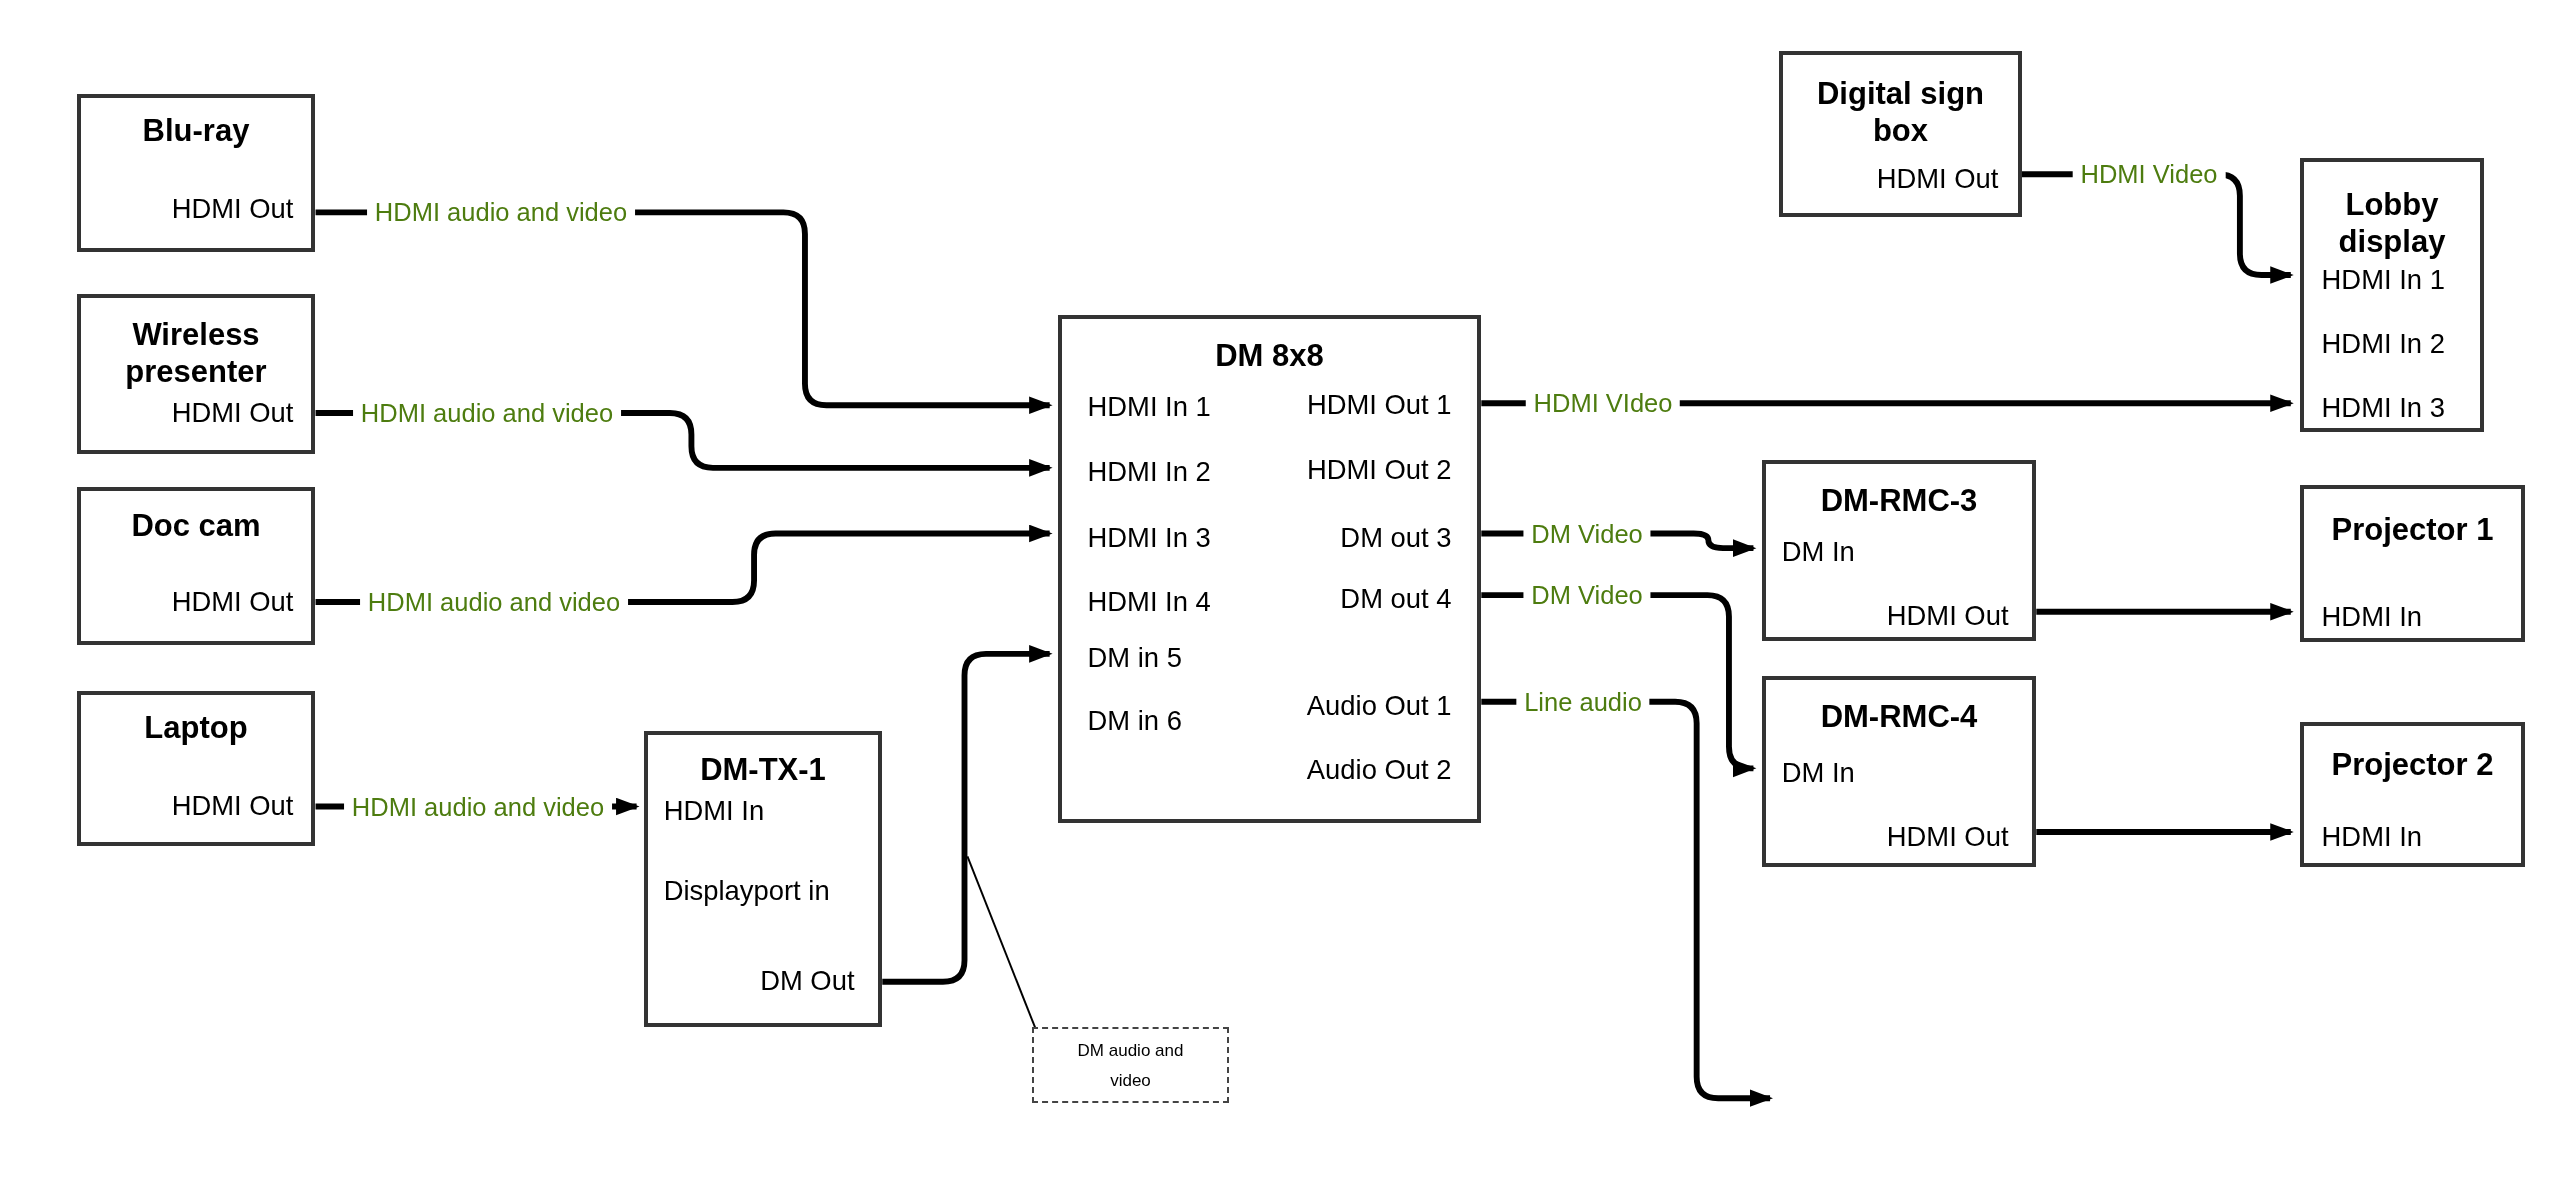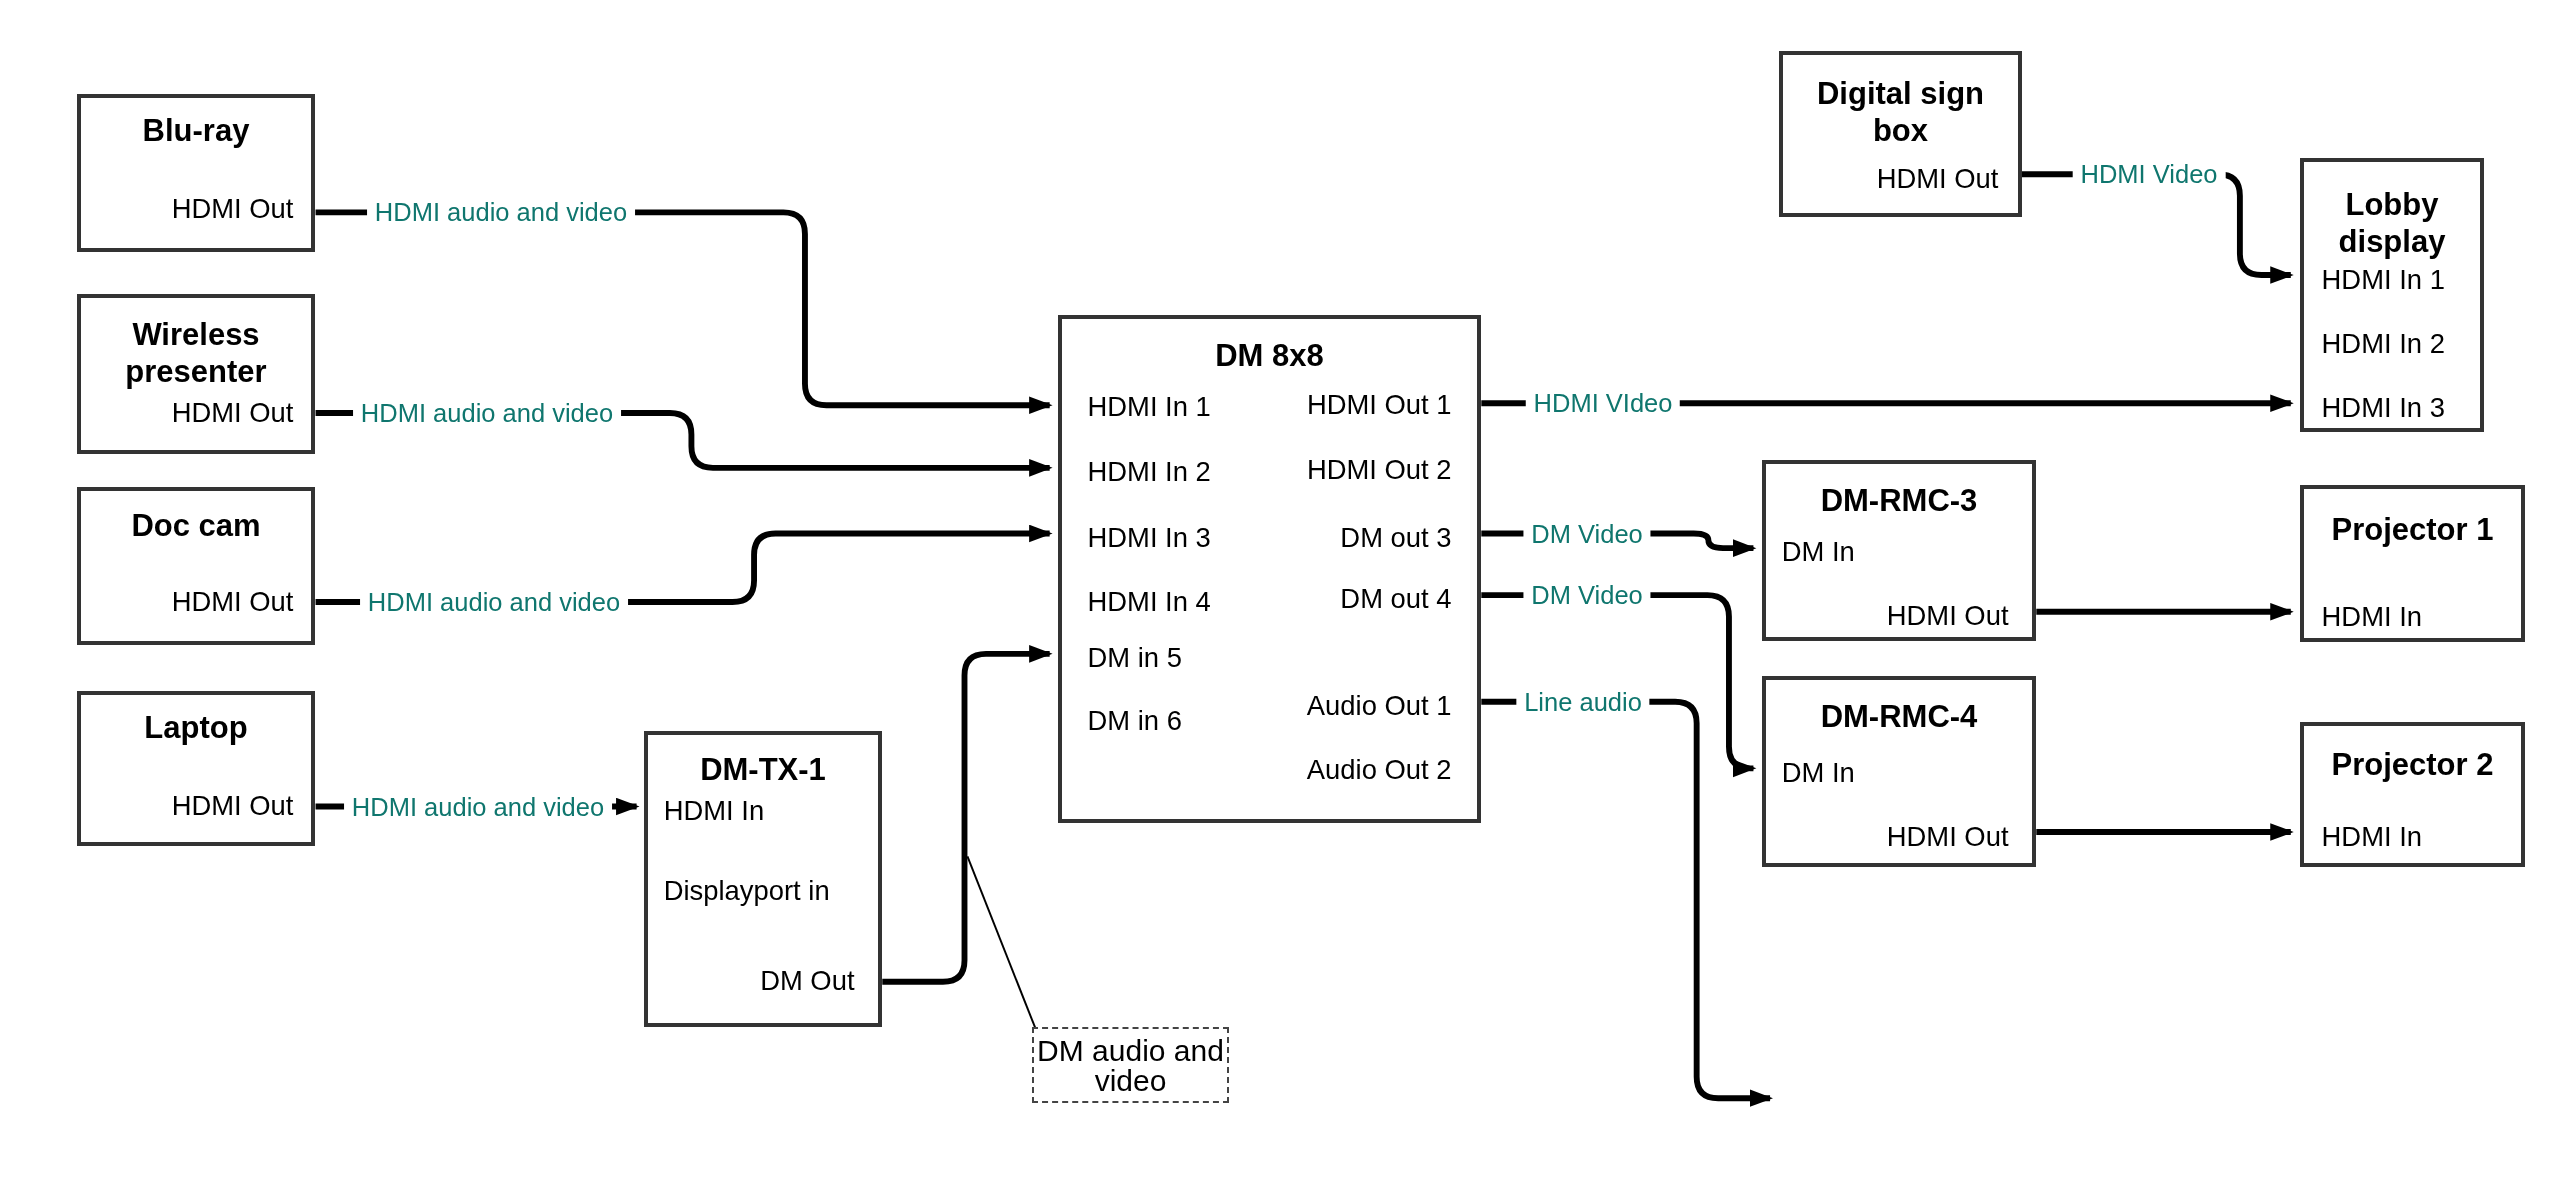--- a/index.html
+++ b/index.html
@@ -31,30 +31,30 @@
     font-size:27.4px;line-height:29px;
     color:#000000;
     white-space:nowrap;
   }
   .edge-label{
     position:absolute;
     transform:translate(-50%,-50%);
     background:#ffffff;
     padding:0 7.8px;
     font-size:25.5px;line-height:31px;
-    color:#0f766e;
+    color:#4d7c0f;
     white-space:nowrap;
     z-index:3;
   }
   .note{
     position:absolute;
     border:2px dashed #444444;
     background:#ffffff;
     text-align:center;
-    font-size:30px;line-height:30px;
+    font-size:17px;line-height:30px;
     color:#000000;
     box-sizing:border-box;
     padding-top:6.9px;
     z-index:3;
   }
 </style>
 </head>
 <body>
 
 <div class="canvas">

